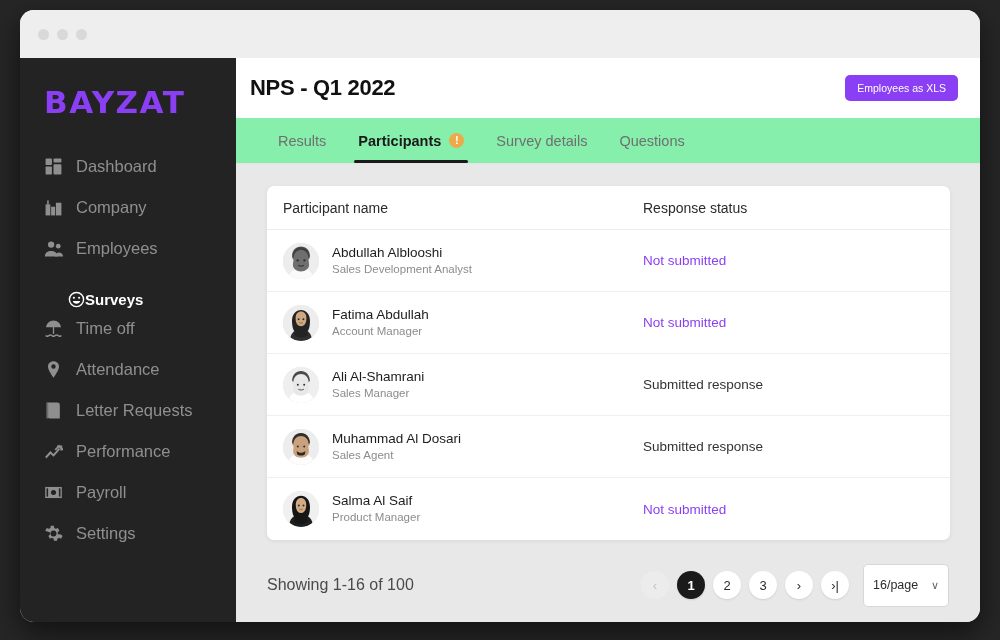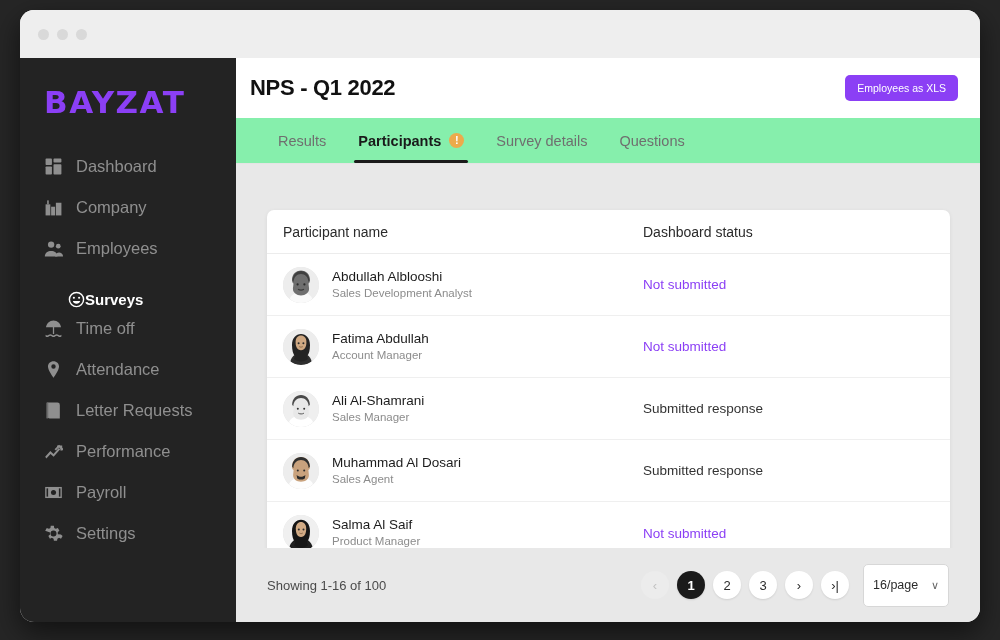--- a/index.html
+++ b/index.html
@@ -180,21 +180,20 @@
     padding: 22px 30px 0 31px;
     overflow: hidden;
   }
 
   
   .card {
     background: #ffffff;
     border-radius: 7px;
     box-shadow: 0 1px 4px rgba(0,0,0,0.07);
     overflow: hidden;
-    margin-top: 24px;
   }
   .thead {
     display: flex;
     align-items: center;
     height: 44px;
     padding: 0 16px;
     border-bottom: 1px solid #ececec;
   }
   .th {
     font-size: 14px;
@@ -247,21 +246,21 @@
   .status.not-submitted { color: #8b3ff5; }
 
   
   .footer {
     height: 74px;
     display: flex;
     align-items: center;
     padding: 0 31px;
   }
   .showing {
-    font-size: 13px;
+    font-size: 16px;
     color: #4a4a4a;
   }
   .pager {
     display: flex;
     align-items: center;
     gap: 8px;
   }
   .pbtn {
     width: 28px; height: 28px;
     border-radius: 50%;
@@ -459,21 +458,21 @@
         <div class="tab">
           <span>Questions</span>
         </div>
       </div>
 
       <div class="content">
         <div class="card">
 
           <div class="thead">
             <div class="th col-name">Participant name</div>
-            <div class="th col-status">Dashboard status</div>
+            <div class="th col-status">Response status</div>
           </div>
 
           <div class="trow">
             <div class="person">
               <span class="avatar">
                 <svg viewBox="0 0 36 36">
                     <defs>
                       <clipPath id="c1">
                         <circle cx="18" cy="18" r="18"></circle>
                       </clipPath>

